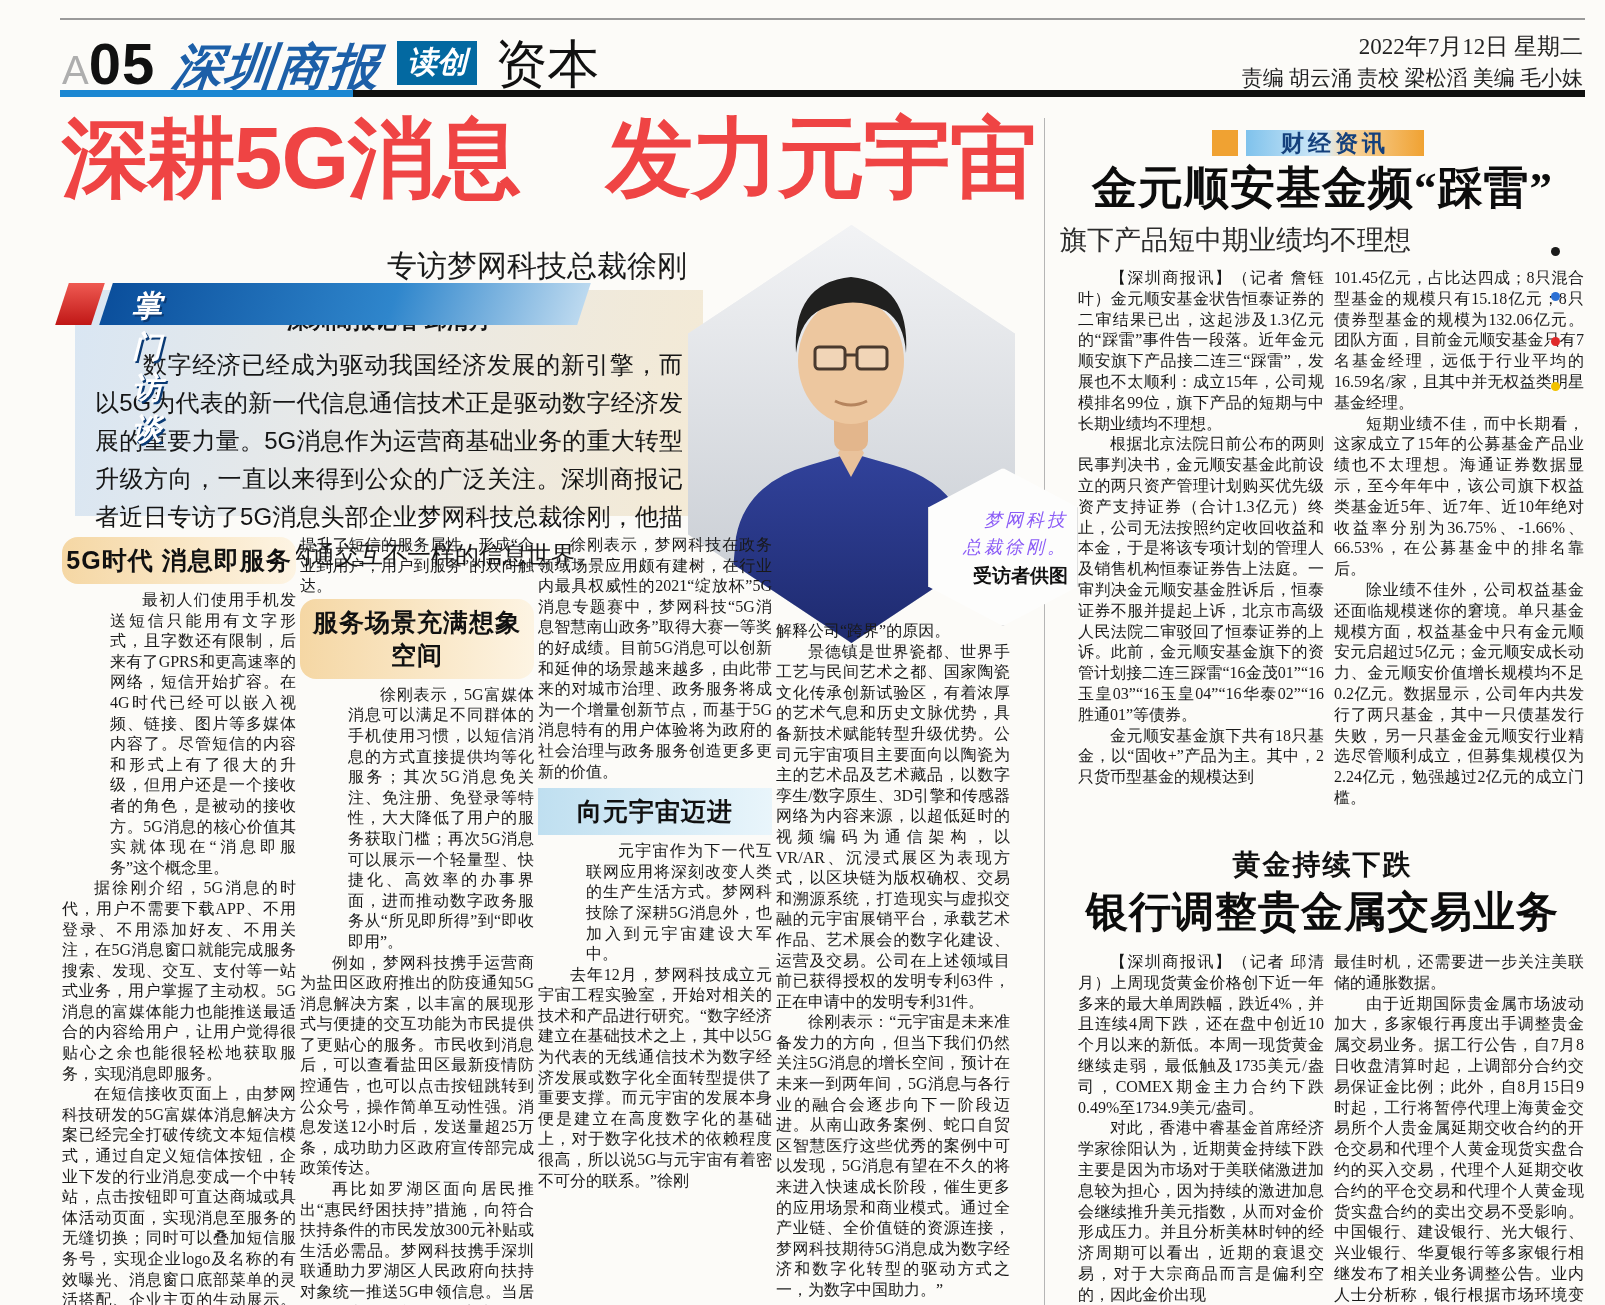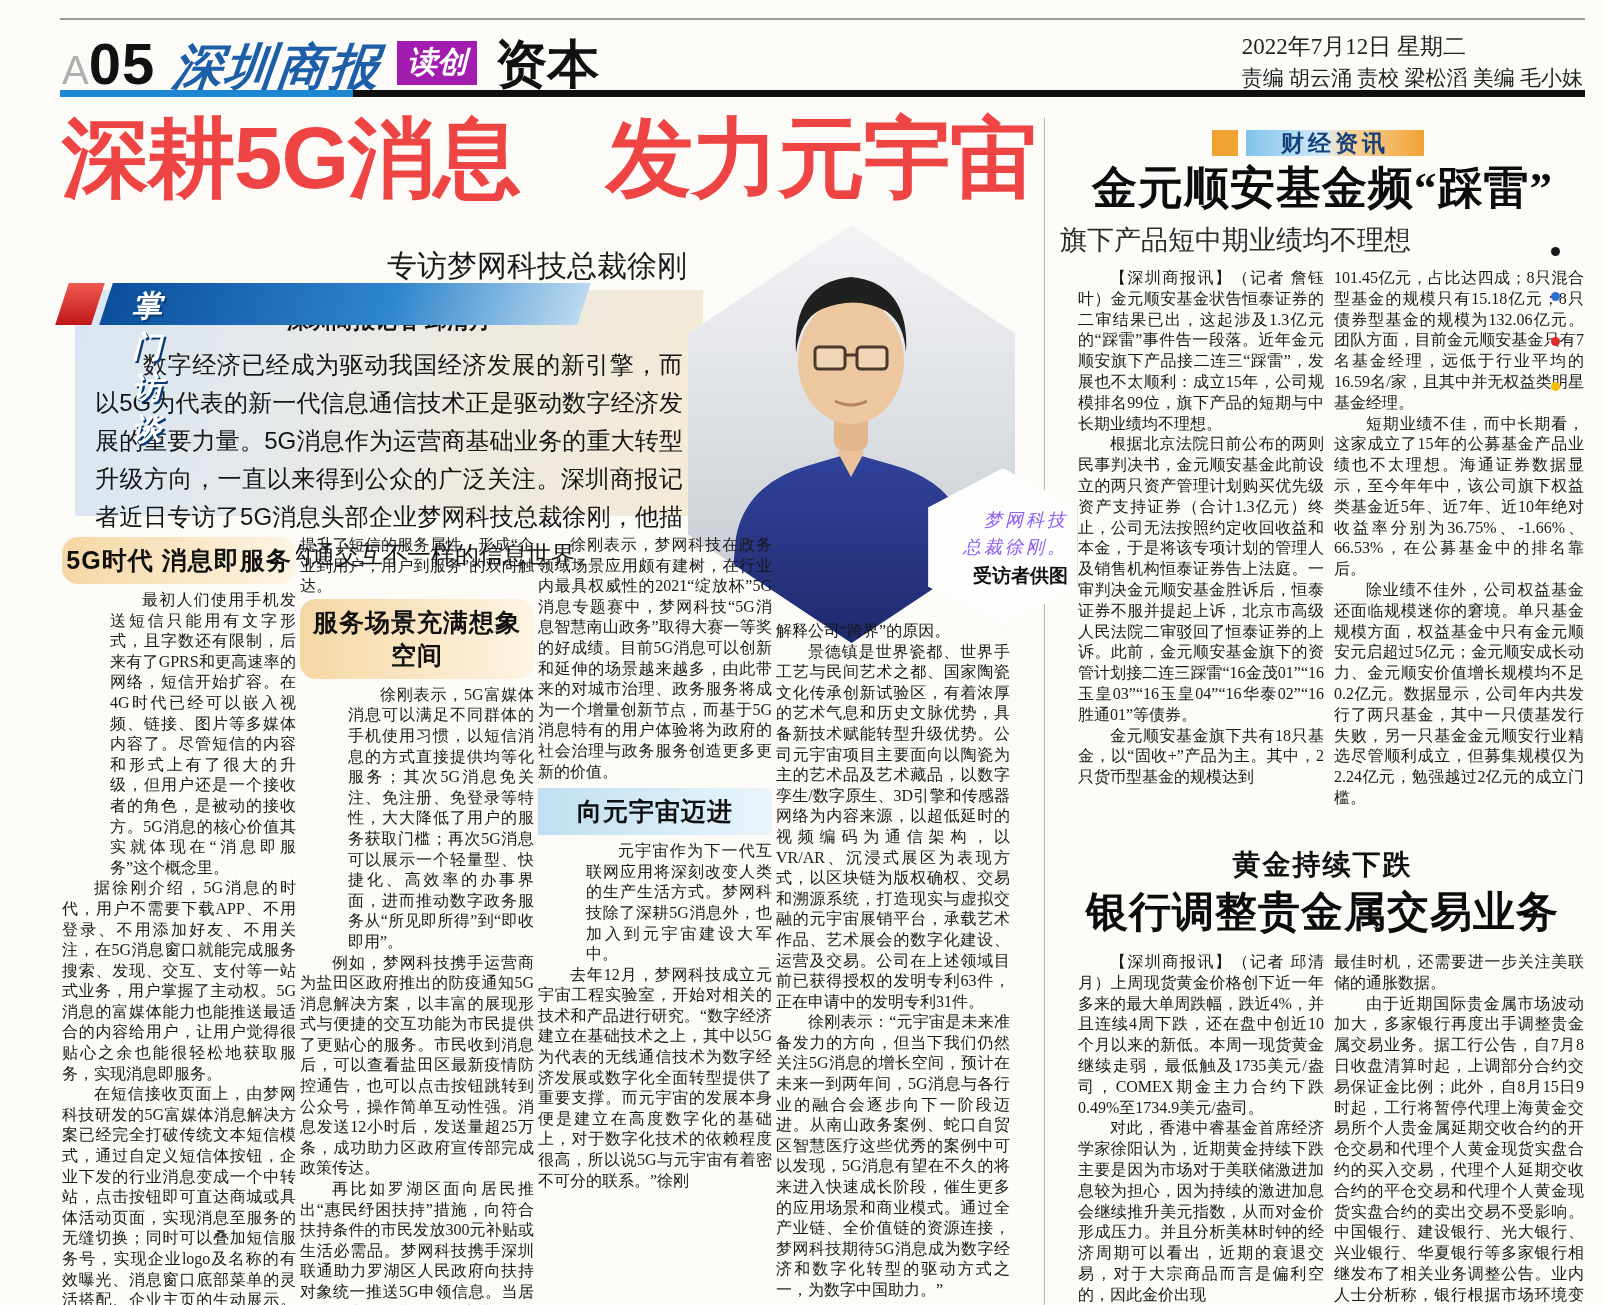--- a/index.html
+++ b/index.html
@@ -8,23 +8,23 @@
     position:relative;width:1605px;height:1305px;margin:0 auto;
     background:#fcfbf8;overflow:hidden;color:#1a1a1a;
     font-family:"Liberation Serif","DejaVu Serif",serif;
   }
   
   .top-hairline{position:absolute;left:60px;top:18px;width:1525px;height:2px;background:#9a9a9a;}
   .mh-left{position:absolute;left:62px;top:30px;height:58px;white-space:nowrap;}
   .page-a{font-family:"Liberation Sans",sans-serif;font-size:40px;color:#aeaeae;vertical-align:baseline;}
   .page-num{font-family:"Liberation Sans",sans-serif;font-size:58px;font-weight:900;color:#111;letter-spacing:1px;}
   .paper-name{font-family:"DejaVu Serif",serif;font-style:italic;font-weight:bold;font-size:50px;color:#1c5fa8;margin-left:14px;letter-spacing:2px;transform:skewX(-6deg);display:inline-block;}
-  .app-badge{display:inline-block;margin-left:12px;background:#a21caf;color:#fff;font-family:"DejaVu Serif",serif;font-style:italic;font-weight:bold;font-size:30px;padding:6px 10px 8px;line-height:1;vertical-align:12px;}
-  .section-name{font-family:"Liberation Sans",sans-serif;font-size:52px;font-weight:700;color:#111;margin-left:14px;vertical-align:2px;}
-  .mh-right{position:absolute;right:22px;top:30px;text-align:left;line-height:1.45;}
+  .app-badge{display:inline-block;margin-left:12px;background:#0369a1;color:#fff;font-family:"DejaVu Serif",serif;font-style:italic;font-weight:bold;font-size:30px;padding:6px 10px 8px;line-height:1;vertical-align:12px;}
+  .section-name{font-family:"Liberation Sans",sans-serif;font-size:52px;font-weight:400;color:#111;margin-left:14px;vertical-align:2px;}
+  .mh-right{position:absolute;right:22px;top:30px;text-align:right;line-height:1.45;}
   .mh-date{font-size:23px;color:#222;}
   .mh-editors{font-size:21px;color:#222;}
   .rule-blue{position:absolute;left:60px;top:90px;width:293px;height:7px;background:#1c87d2;}
   .rule-black{position:absolute;left:353px;top:90px;width:1232px;height:7px;background:#101010;}
   
   .headline{position:absolute;left:62px;top:104px;width:950px;text-align:center;
     font-family:"Liberation Sans",sans-serif;font-weight:900;font-size:87px;line-height:1.25;
     color:#ef4444;white-space:nowrap;letter-spacing:-1px;}
   .subhead{position:absolute;left:62px;top:246px;width:950px;text-align:center;
     font-family:"Liberation Sans",sans-serif;font-size:30px;color:#1a1a1a;}

